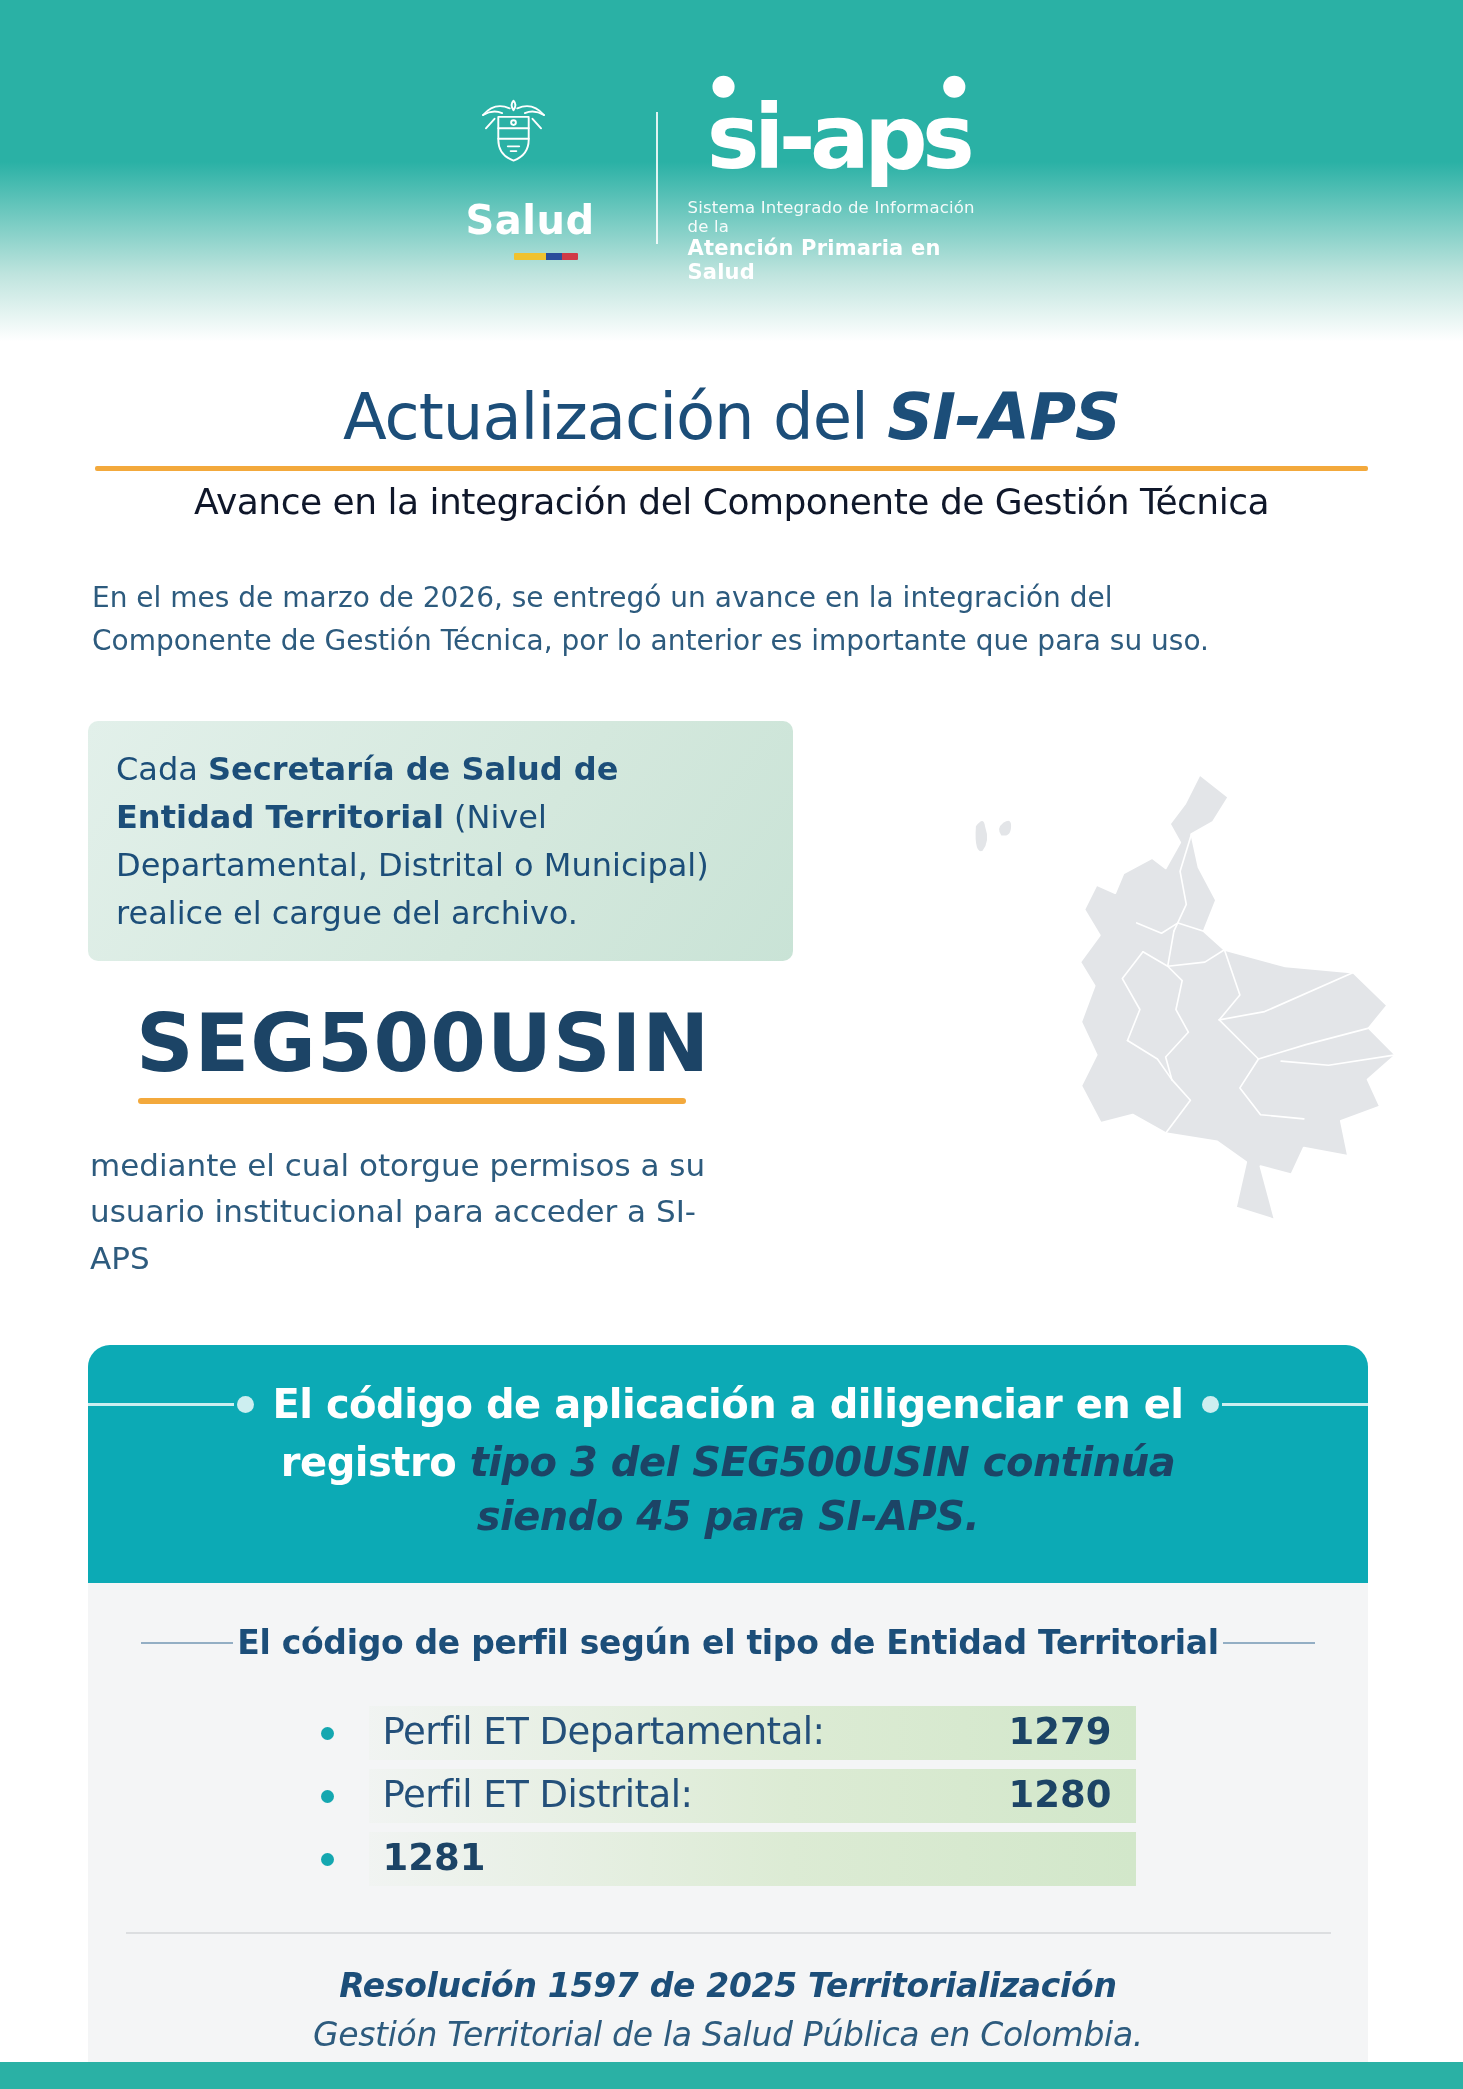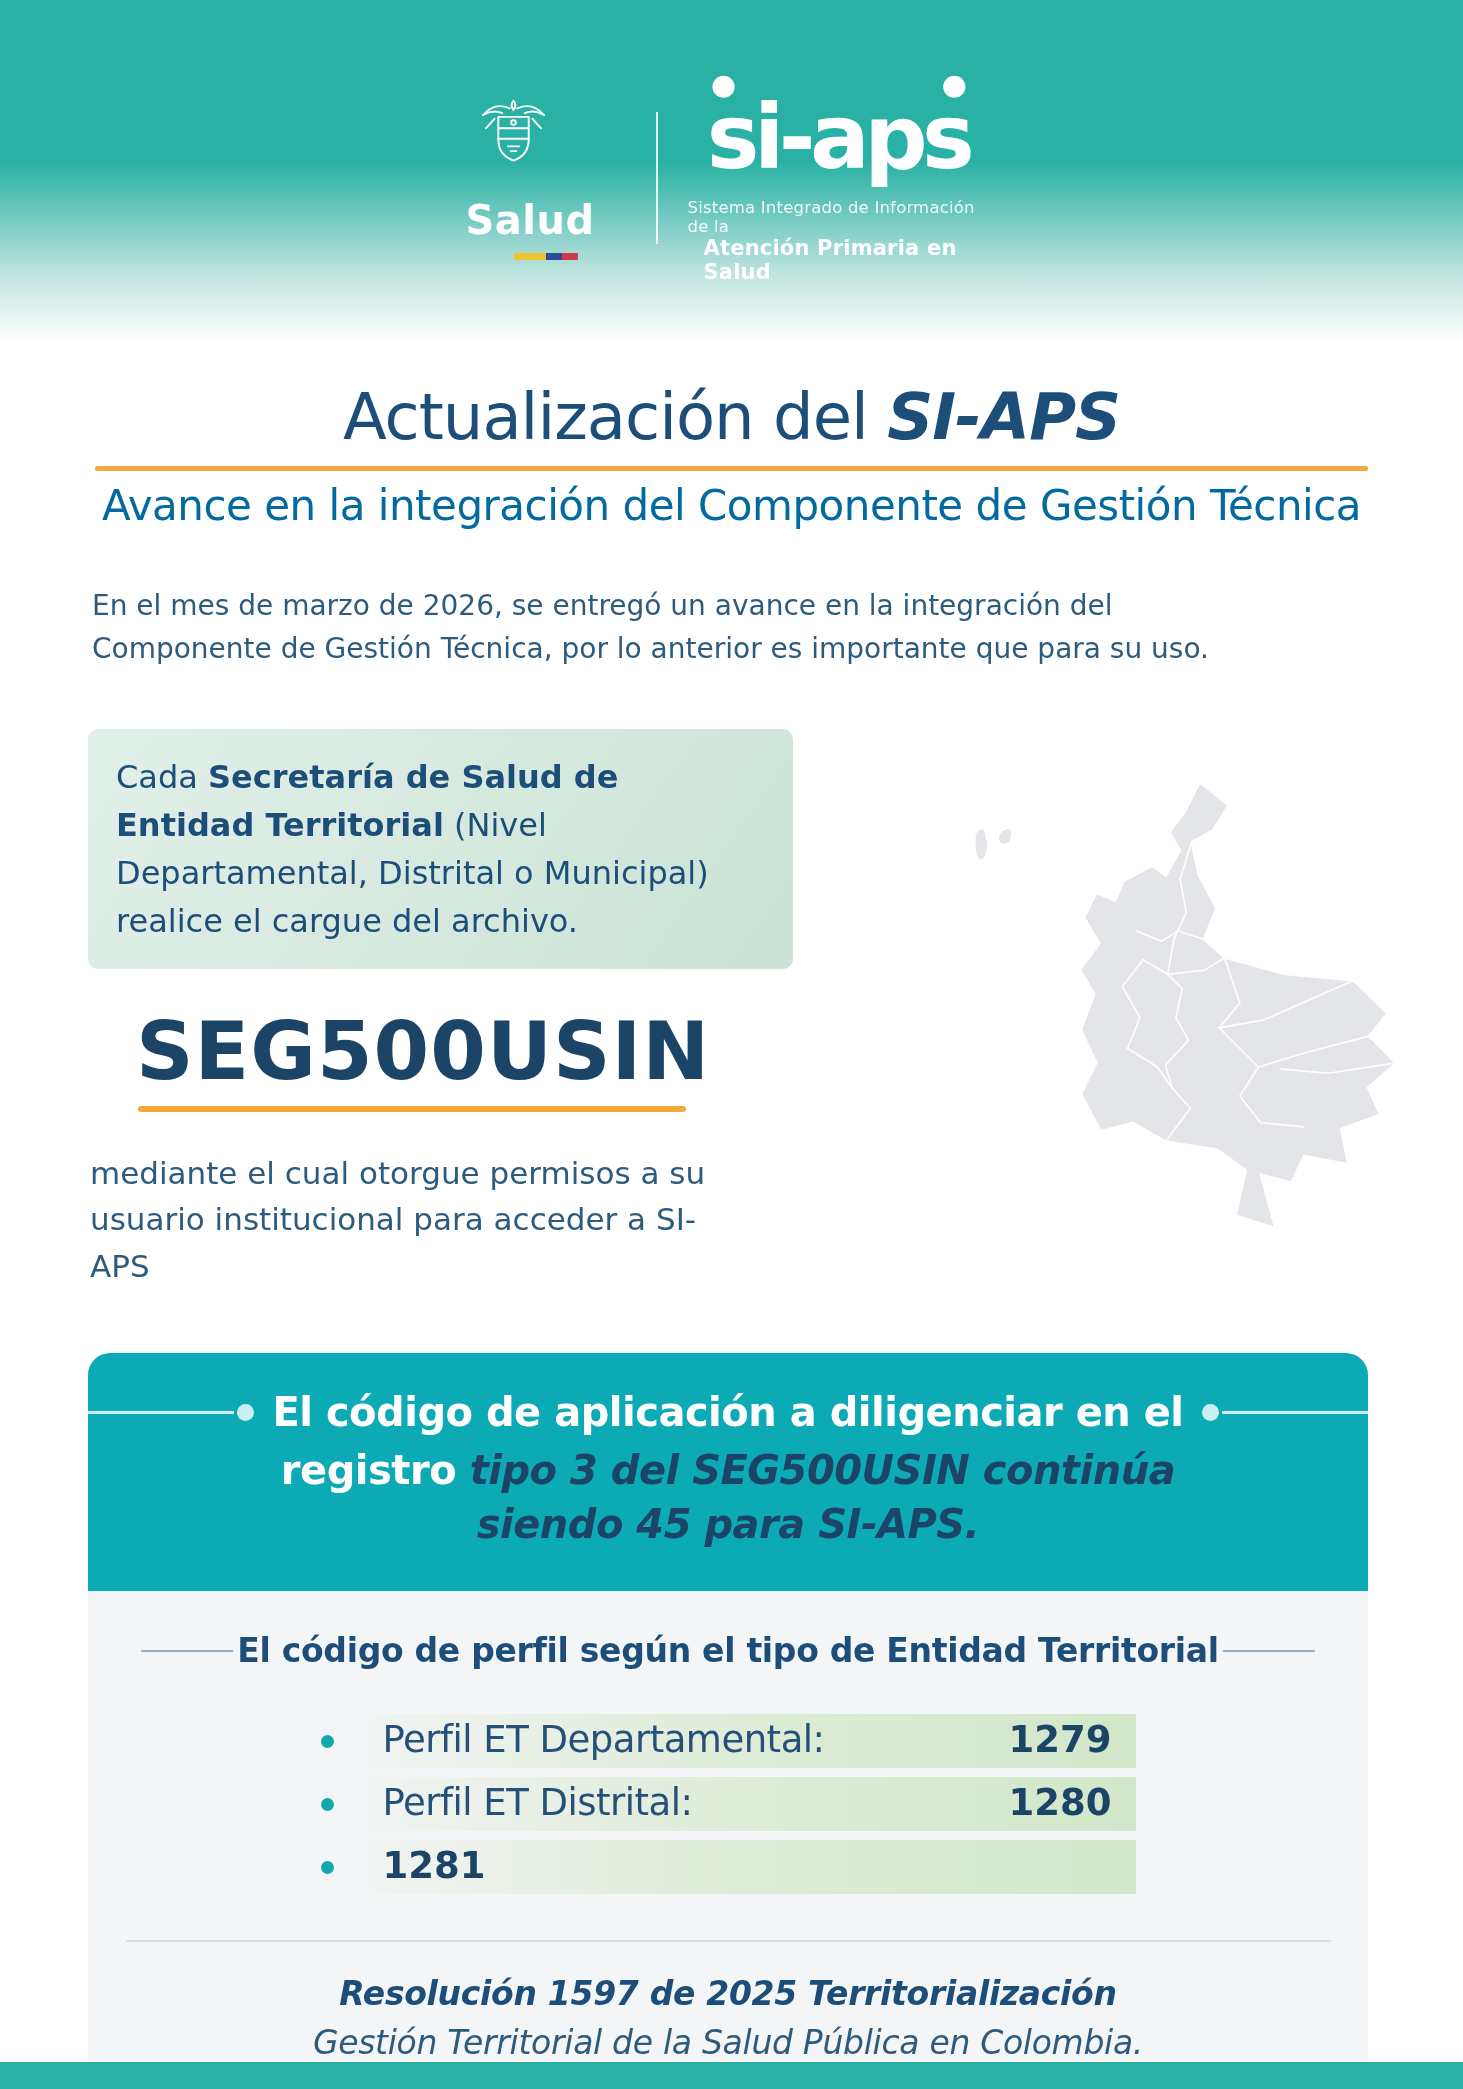--- a/index.html
+++ b/index.html
@@ -12,28 +12,28 @@
   .logo-row { display:flex; justify-content:center; align-items:center; gap:30px; padding-top:72px; }
   .salud-logo { text-align:left; width:160px; }
   .salud-text { font-size:40px; font-weight:bold; color:#ffffff; letter-spacing:.5px; margin-top:2px; }
   .flag { display:flex; width:64px; height:7px; margin:10px auto 0; border-radius:1px; overflow:hidden; }
   .flag .y { width:50%; background:#f0c22e; }
   .flag .b { width:25%; background:#2b4d9b; }
   .flag .r { width:25%; background:#d03a47; }
   .logo-divider { width:2px; height:132px; background:rgba(255,255,255,.85); }
   .siaps-logo { text-align:left; width:310px; }
   .siaps-sub1 { color:#ffffff; opacity:.93; font-size:16.5px; margin-top:2px; letter-spacing:.2px; }
-  .siaps-sub2 { color:#ffffff; font-size:21px; font-weight:bold; letter-spacing:.2px;margin-left:16px; }
+  .siaps-sub2 { color:#ffffff; font-size:21px; font-weight:bold; letter-spacing:.2px; }
 
   
   .title-block { margin-top:28px; padding:0 95px; text-align:center; }
   .title-block h1 { font-size:64px; font-weight:normal; color:#1c4e79; letter-spacing:-1px; }
   .title-block h1 em { font-weight:bold; font-style:italic; }
   .title-rule { height:5px; background:#f3a93c; margin:12px 0 10px; border-radius:2px; }
-  .title-block h2 { font-size:42px; font-weight:normal; color:#0369a1; letter-spacing:-.5px; }
+  .title-block h2 { font-size:36px; font-weight:normal; color:#0f172a; letter-spacing:-.5px; }
 
   
   .intro { margin:54px 95px 0 92px; max-width:1180px; font-size:28px; line-height:1.55; color:#2d5b7e; }
 
   
   .two-col { display:flex; margin-top:58px; padding:0 60px 0 88px;align-items:center; }
   .col-left { width:715px; flex:none; }
   .highlight-box { width:705px; background:linear-gradient(125deg,#e2f0ea 0%,#d4e8dd 60%,#c9e3d6 100%);
                    border-radius:10px; padding:24px 28px; font-size:32px; line-height:1.5; color:#1c4e79; }
   .highlight-box b { font-weight:bold; }

